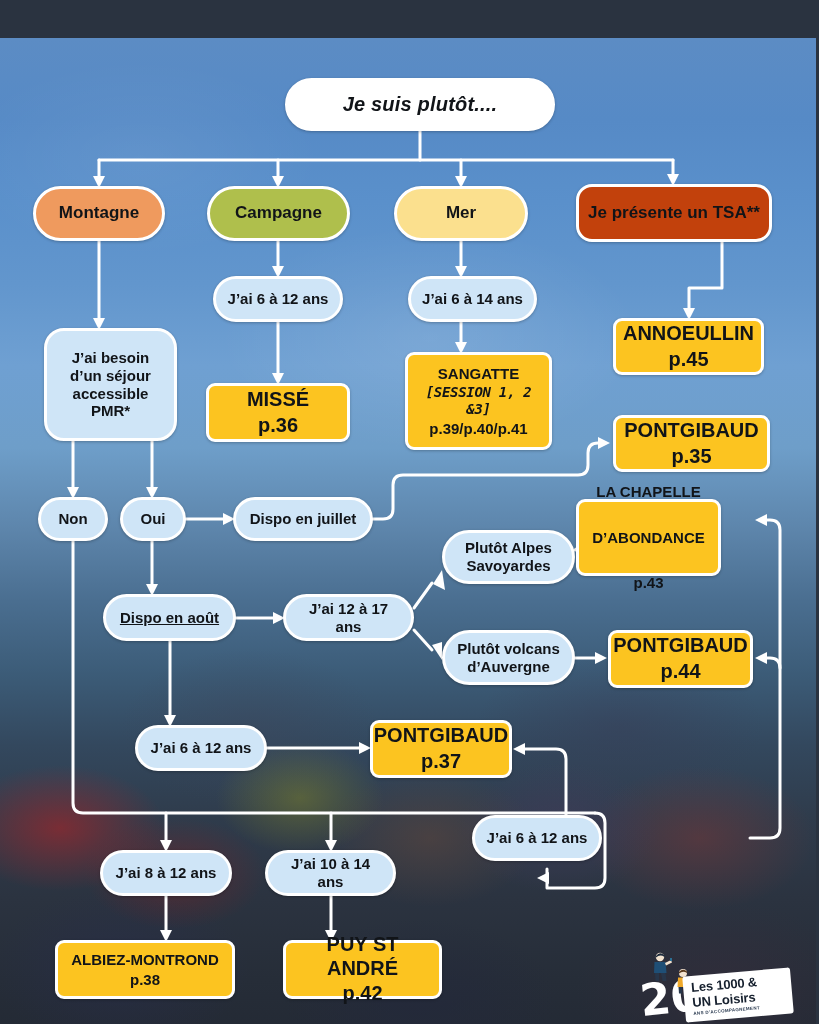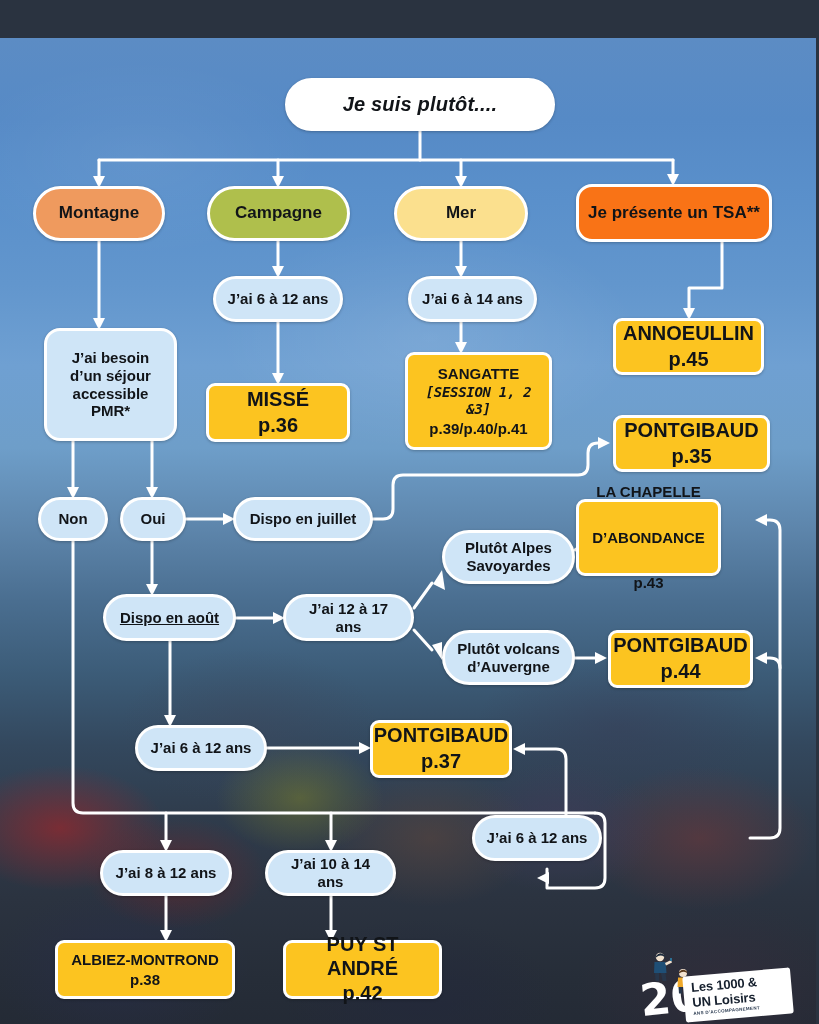--- a/index.html
+++ b/index.html
@@ -81,21 +81,21 @@
   }
   .pill   { border-radius:28px; }
   .round  { border-radius:16px; }
   .rect   { border-radius:9px; }
 
   .blue   { background:#cfe5f7; }
   .white  { background:#ffffff; }
   .orange { background:#ef9a5e; }
   .green  { background:#afbf4c; }
   .yellowlight { background:#fbe08e; }
-  .cyan   { background:#f97316; }
+  .cyan   { background:#c2410c; }
   .gold   { background:#fcc420; }
 
   .root {
     font-style:italic;
     font-weight:bold;
     font-size:20px;
     letter-spacing:.2px;
   }
   .cat   { font-size:17px; }
   .step  { font-size:15px; }
@@ -276,21 +276,21 @@
   </div>
 
   <div class="node blue pill step" style="left:213px; top:238px; width:130px; height:46px;">
     <span>J’ai 6 à 12 ans</span>
   </div>
 
   <div class="node blue pill step" style="left:408px; top:238px; width:129px; height:46px;">
     <span>J’ai 6 à 14 ans</span>
   </div>
 
-  <div class="node blue round step" style="left:44px; top:290px; width:133px; height:113px;">
+  <div class="node blue round step" style="left:44px; top:290px; width:133px; height:113px;border-radius:20px;">
     <span>J’ai besoin d’un séjour accessible PMR*</span>
   </div>
 
   <div class="node blue pill step" style="left:38px; top:459px; width:70px; height:44px;">
     <span>Non</span>
   </div>
 
   <div class="node blue pill step" style="left:120px; top:459px; width:66px; height:44px;">
     <span>Oui</span>
   </div>

